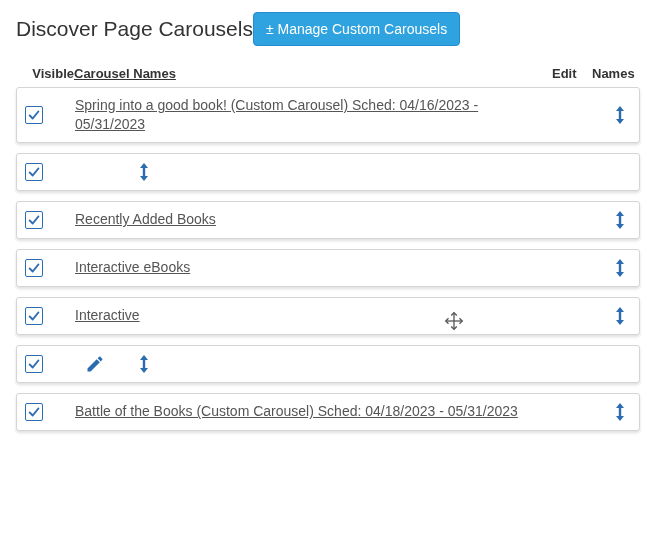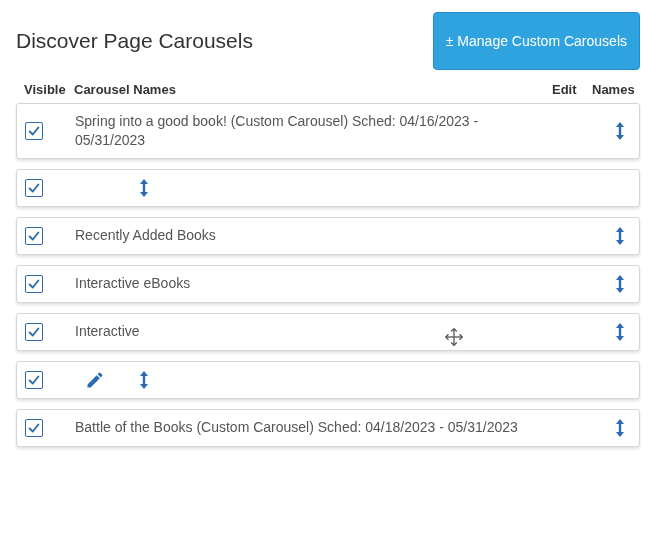--- a/index.html
+++ b/index.html
@@ -6,50 +6,49 @@
   body {
     margin: 0;
     padding: 12px 16px;
     font-family: "Helvetica Neue", Helvetica, Arial, sans-serif;
     background: #fff;
     color: #333;
     width: 656px;
   }
   .header-row {
     display: flex;
-    justify-content: space-between;
-    align-items: center;
-    margin-bottom: 8px;
+    align-items: center;
+    margin-bottom: 16px;
   }
   .page-title {
     font-size: 21px;
     font-weight: 400;
     color: #333;
     margin: 0;
   }
   .manage-btn {
     background: #2ea3e0;
     color: #fff;
     border: 1px solid #258cd1;
     border-radius: 4px;
-    padding: 20px 12px;
+    padding: 8px 12px;
     font-size: 14px;
     cursor: pointer;
   }
   .col-headers {
     display: flex;
     align-items: center;
     padding: 4px 8px 6px 8px;
     font-size: 13px;
     font-weight: 700;
     color: #333;
     border-bottom: 0;
   }
-  .col-visible { width: 50px; flex: 0 0 50px; }
-  .col-names { flex: 1 1 auto; }
+  .col-visible { width: 50px; flex: 0 0 50px; text-align: right; }
+  .col-names { flex: 1 1 auto; text-decoration: underline; }
   .col-edit { width: 40px; flex: 0 0 40px; text-align: left; }
   .col-drag { width: 40px; flex: 0 0 40px; text-align: right; }
 
   .row {
     display: flex;
     align-items: center;
     border: 1px solid #d5d5d5;
     border-radius: 3px;
     background: #fff;
     padding: 8px;

